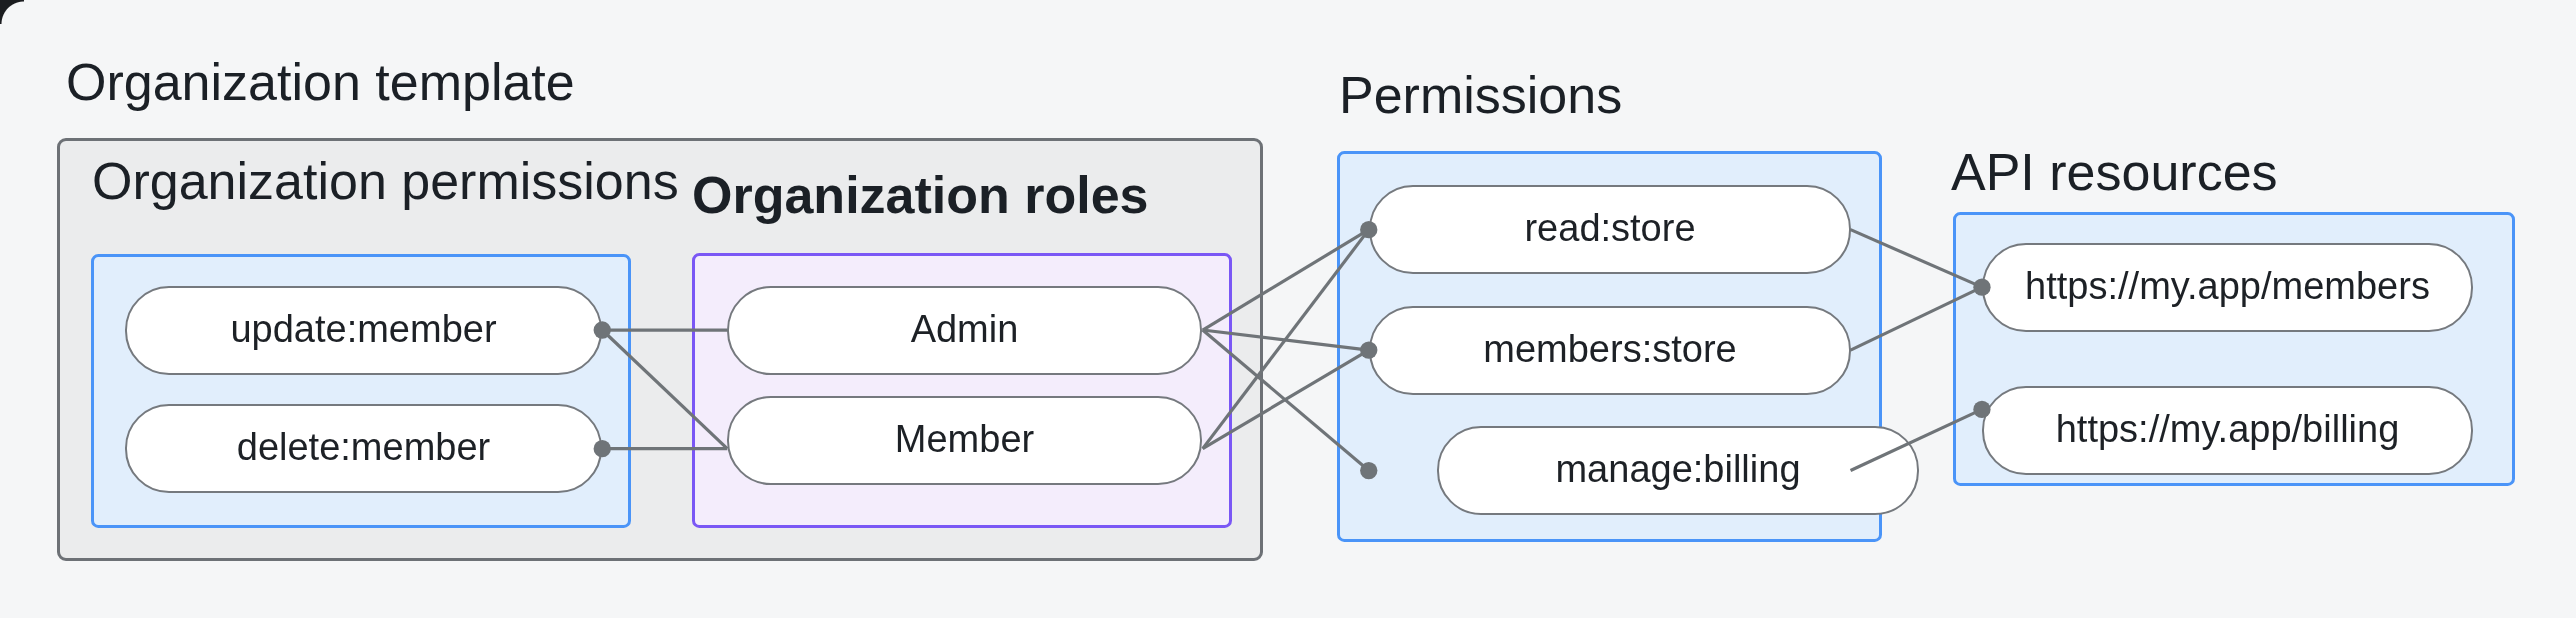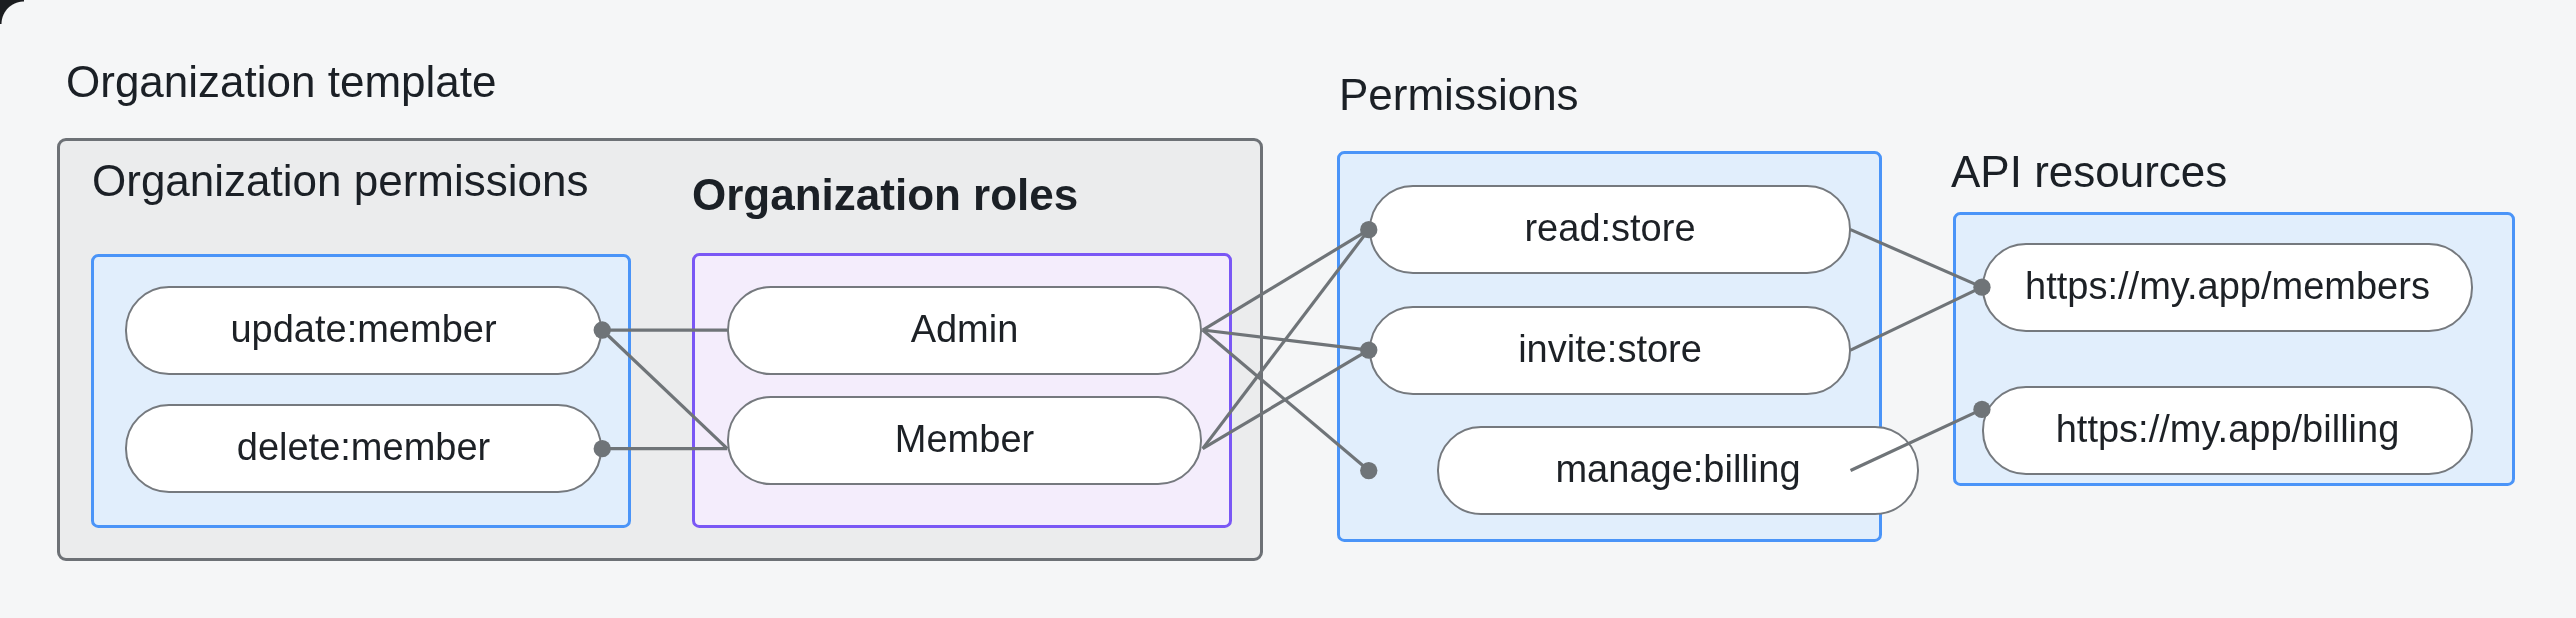--- a/index.html
+++ b/index.html
@@ -7,21 +7,21 @@
     width:2576px;height:619px;
     background:#f5f6f7;
     font-family:"Liberation Sans", sans-serif;
     position:relative;
     overflow:hidden;
     color:#1b2026;
   }
   .abs{position:absolute;box-sizing:border-box;}
   .group-box{border-radius:9px;}
   .label{
-    font-size:44px;
+    font-size:52px;
     line-height:44px;
     white-space:nowrap;
     color:#1b2026;
     text-align:center;
   }
   .pill{
     height:89px;
     background:#ffffff;
     border:2.7px solid #75797e;
     border-radius:44px;
@@ -64,21 +64,21 @@
 <div class="abs pill" style="left:727px;top:286px;width:475px;">Admin</div>
 
 <div class="abs pill" style="left:727px;top:396px;width:475px;">Member</div>
 
 <div class="abs label" style="left:1339px;top:73px;">Permissions</div>
 
 <div class="abs blue-box" style="left:1337px;top:151px;width:545px;height:391px;"></div>
 
 <div class="abs pill" style="left:1369px;top:185px;width:482px;">read:store</div>
 
-<div class="abs pill" style="left:1369px;top:306px;width:482px;">invite:store</div>
+<div class="abs pill" style="left:1369px;top:306px;width:482px;">members:store</div>
 
 <div class="abs pill" style="left:1437px;top:426px;width:482px;">manage:billing</div>
 
 <div class="abs label" style="left:1951px;top:133px;margin-top:17px;">API resources</div>
 
 <div class="abs blue-box" style="left:1953px;top:212px;width:562px;height:274px;"></div>
 
 <div class="abs pill" style="left:1982px;top:243px;width:491px;">https://my.app/members</div>
 
 <div class="abs pill" style="left:1982px;top:386px;width:491px;">https://my.app/billing</div>

